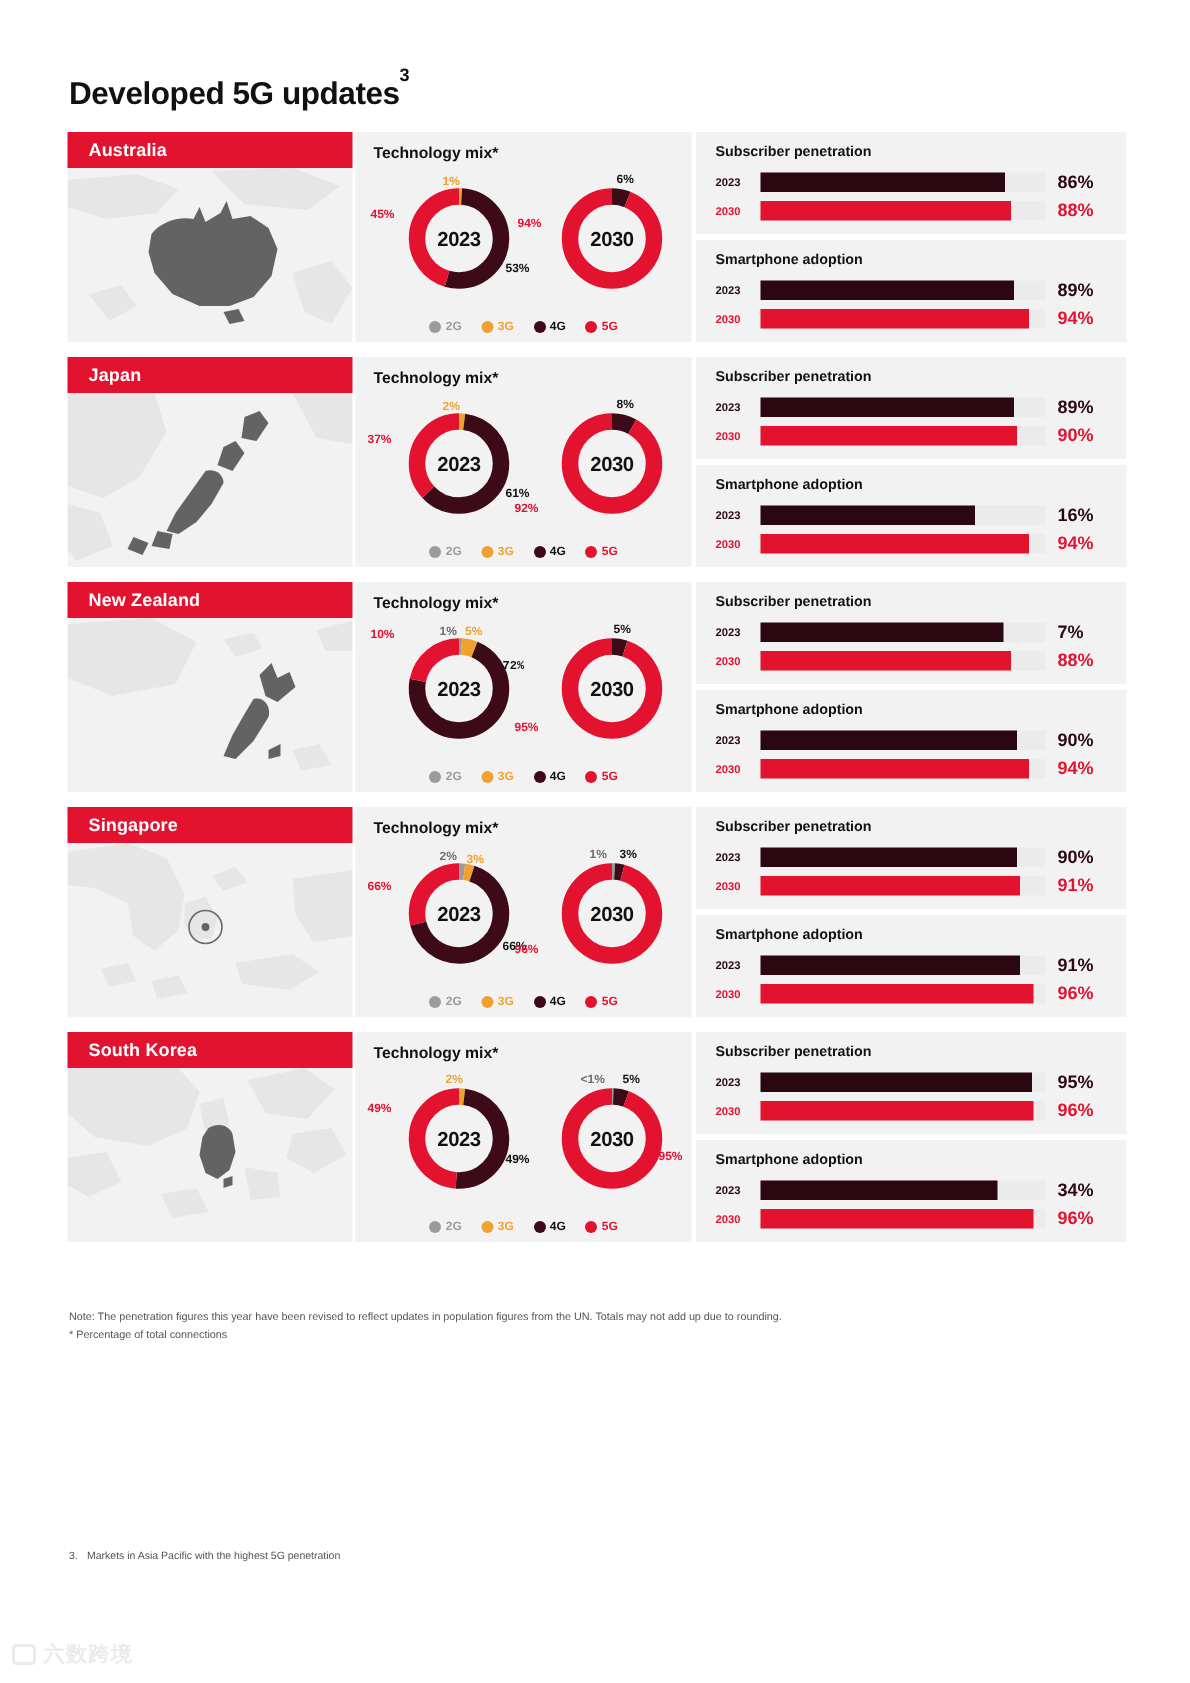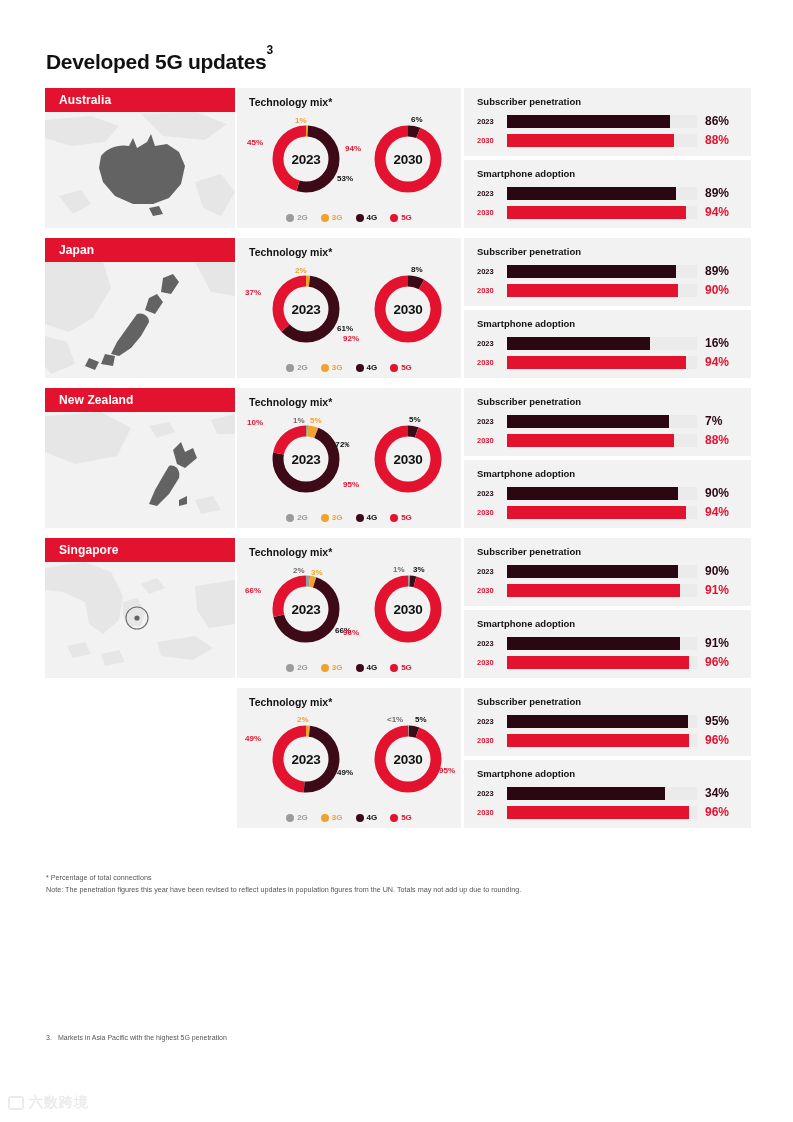--- a/index.html
+++ b/index.html
@@ -547,20 +547,43 @@
         <span class="bar-year c-2030">2030</span>
         <span class="bar-track">
           <span class="bar-fill" style="width:96%;background:#e3122f"></span>
         </span>
         <span class="bar-val c-2030">96%</span>
       </div>
     </div>
         </div>
       </div>
       <div class="row row-4">
+        <div class="country-panel">
+          <div class="country-band"></div>
+     <div class="country-name">South Korea</div>
+     <div class="map-wrap">
+       <svg viewBox="0 0 190 116" preserveAspectRatio="none">
+    <rect width="190" height="116" fill="#f2f2f2"></rect>
+    <g fill="#e6e6e6">
+      <path d="M0 0 L74 0 L88 16 L80 40 L54 52 L18 46 L0 30 Z"></path>
+      <path d="M88 24 L104 20 L108 38 L92 44 Z"></path>
+      <path d="M120 8 L158 0 L178 14 L160 34 L132 30 Z"></path>
+      <path d="M150 44 L176 40 L186 58 L164 70 L146 60 Z"></path>
+      <path d="M118 66 L140 70 L142 86 L122 88 Z"></path>
+      <path d="M0 60 L26 56 L36 76 L14 86 L0 78 Z"></path>
+      <path d="M62 84 L86 80 L94 96 L70 100 Z"></path>
+    </g>
+    <g fill="#636363">
+      <path d="M94 40 C100 36 108 38 110 44 L112 56 L108 68 L100 74 L92 70
+               L88 58 L90 46 Z"></path>
+      <path d="M104 74 L110 72 L110 78 L104 80 Z"></path>
+    </g>
+            </svg>
+     </div>
+        </div>
         <div class="tech-panel">
           <div class="tech-title">Technology mix*</div>
      <div class="donut-area">
             <div class="donut d-left">
          <svg width="74" height="74" viewBox="0 0 74 74">
                 <circle cx="37" cy="37" r="28" fill="none" stroke="#f0a22e" stroke-width="11" stroke-dasharray="3.52 172.41" stroke-dashoffset="0.00" transform="rotate(-90 37 37)"></circle>
                 <circle cx="37" cy="37" r="28" fill="none" stroke="#3d0a18" stroke-width="11" stroke-dasharray="86.21 89.72" stroke-dashoffset="-3.52" transform="rotate(-90 37 37)"></circle>
                 <circle cx="37" cy="37" r="28" fill="none" stroke="#e3122f" stroke-width="11" stroke-dasharray="86.21 89.72" stroke-dashoffset="-89.72" transform="rotate(-90 37 37)"></circle>
               </svg>
          <div class="donut-year">2023</div>
@@ -632,22 +655,22 @@
           <span class="bar-fill" style="width:96%;background:#e3122f"></span>
         </span>
         <span class="bar-val c-2030">96%</span>
       </div>
     </div>
         </div>
       </div>
     </div>
 
   <div class="notes">
+    <div>Note: The penetration figures this year have been revised to reflect updates in population figures from the UN. Totals may not add up due to rounding.</div>
     <div>* Percentage of total connections</div>
-    <div>Note: The penetration figures this year have been revised to reflect updates in population figures from the UN. Totals may not add up due to rounding.</div>
   </div>
 
   <div class="ref">
     <span class="num">3.</span><span>Markets in Asia Pacific with the highest 5G penetration</span>
   </div>
 
   <div class="footer">
     
     
     

